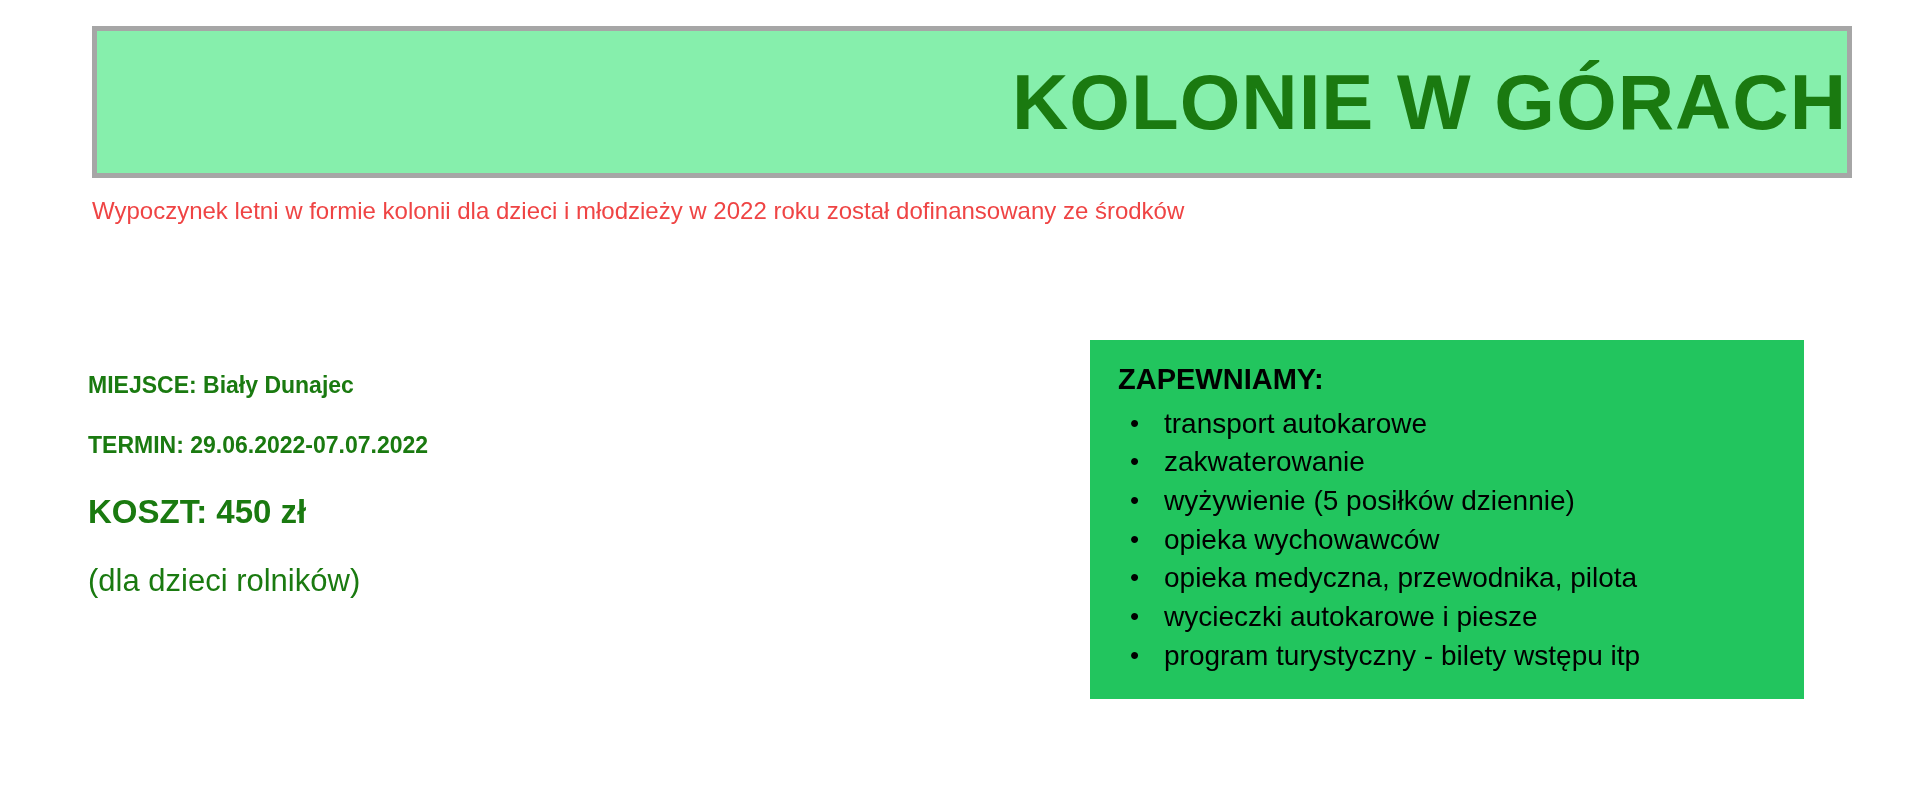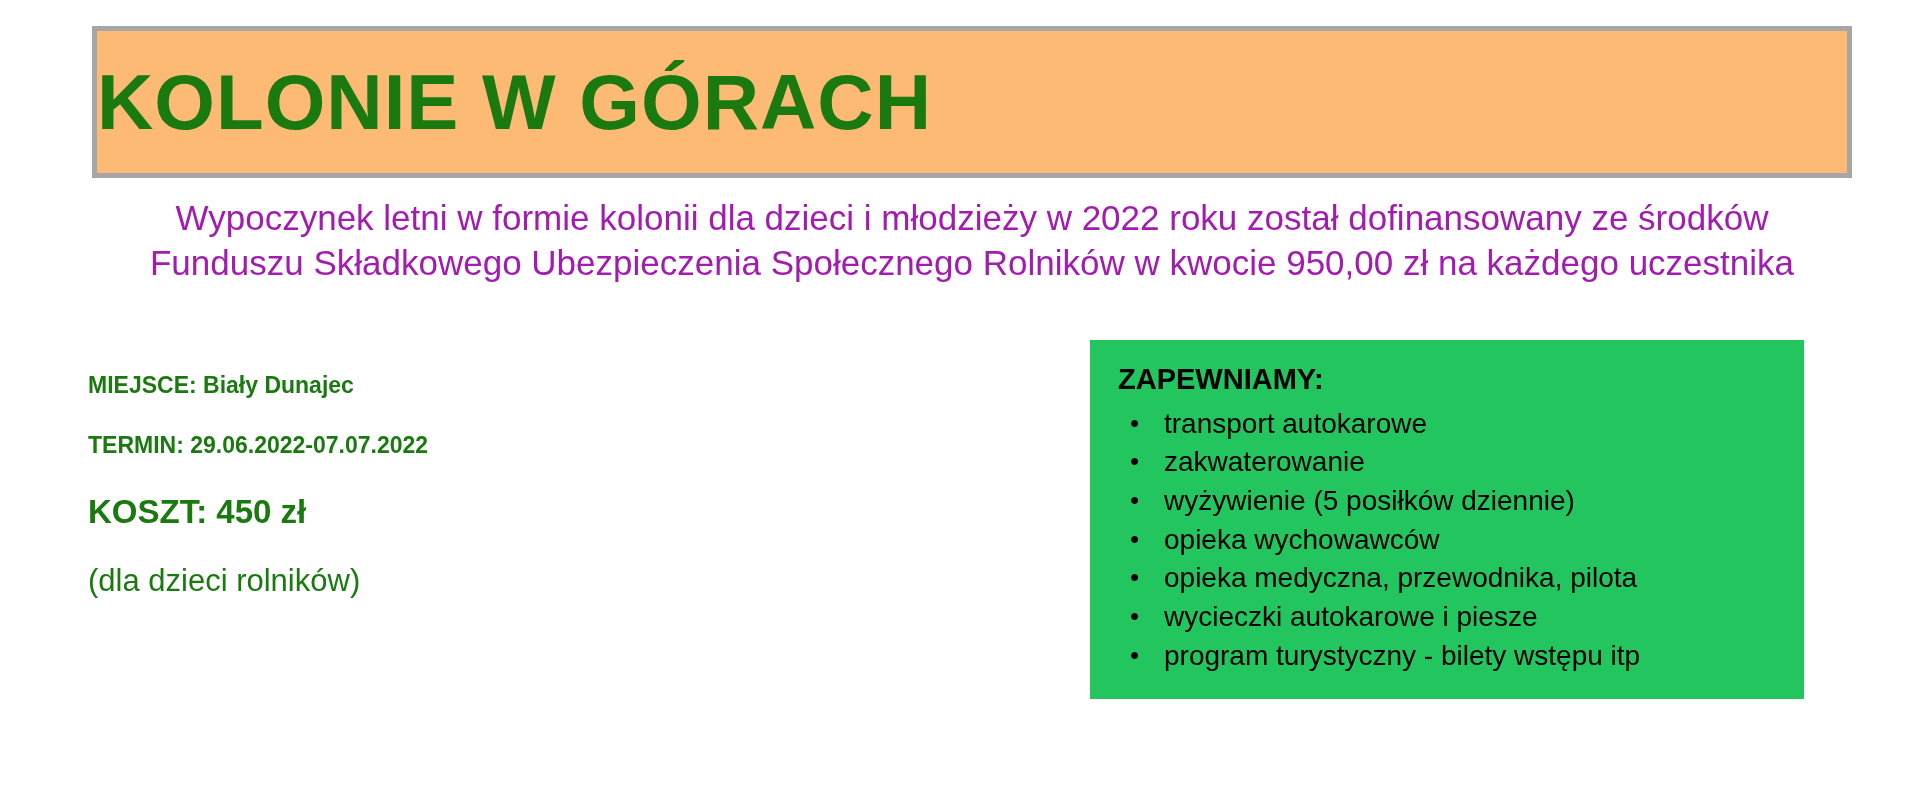--- a/index.html
+++ b/index.html
@@ -26,42 +26,41 @@
   .title-box {
     position: absolute;
     left: 92px;
     top: 26px;
     width: 1760px;
     height: 152px;
     border: 5px solid #a6a6a6;
     box-sizing: border-box;
     display: flex;
     align-items: center;
-    justify-content: flex-start;
-    background: #fdba74;
+    justify-content: flex-end;
+    background: #86efac;
   }
   .title-text {
     font-size: 78px;
     font-weight: bold;
     color: #1a7a10;
     letter-spacing: 1px;
     line-height: 1;
     white-space: nowrap;
   }
 
   
   .subtitle {
     position: absolute;
     left: 92px;
     top: 196px;
     width: 1760px;
-    text-align: center;
-    font-size: 35px;
+    font-size: 24px;
     line-height: 1.28;
-    color: #a21caf;
+    color: #ef4444;
   }
   .subtitle span { display: block; }
 
   
   .left-col {
     position: absolute;
     left: 88px;
     top: 372px;
     width: 980px;
   }
@@ -129,21 +128,20 @@
 <body>
 
 <div class="poster">
 
   <div class="title-box">
     <div class="title-text">KOLONIE W GÓRACH</div>
   </div>
 
   <div class="subtitle">
     <span>Wypoczynek letni w formie kolonii dla dzieci i młodzieży w 2022 roku został dofinansowany ze środków</span>
-    <span>Funduszu Składkowego Ubezpieczenia Społecznego Rolników w kwocie 950,00 zł na każdego uczestnika</span>
   </div>
 
   <div class="left-col">
     <p class="info-line">MIEJSCE: Biały Dunajec</p>
     <p class="info-line">TERMIN: 29.06.2022-07.07.2022</p>
     <p class="cost-line spaced-before">KOSZT: 450 zł</p>
     <p class="cost-note">(dla dzieci rolników)</p>
   </div>
 
   <div class="features">

